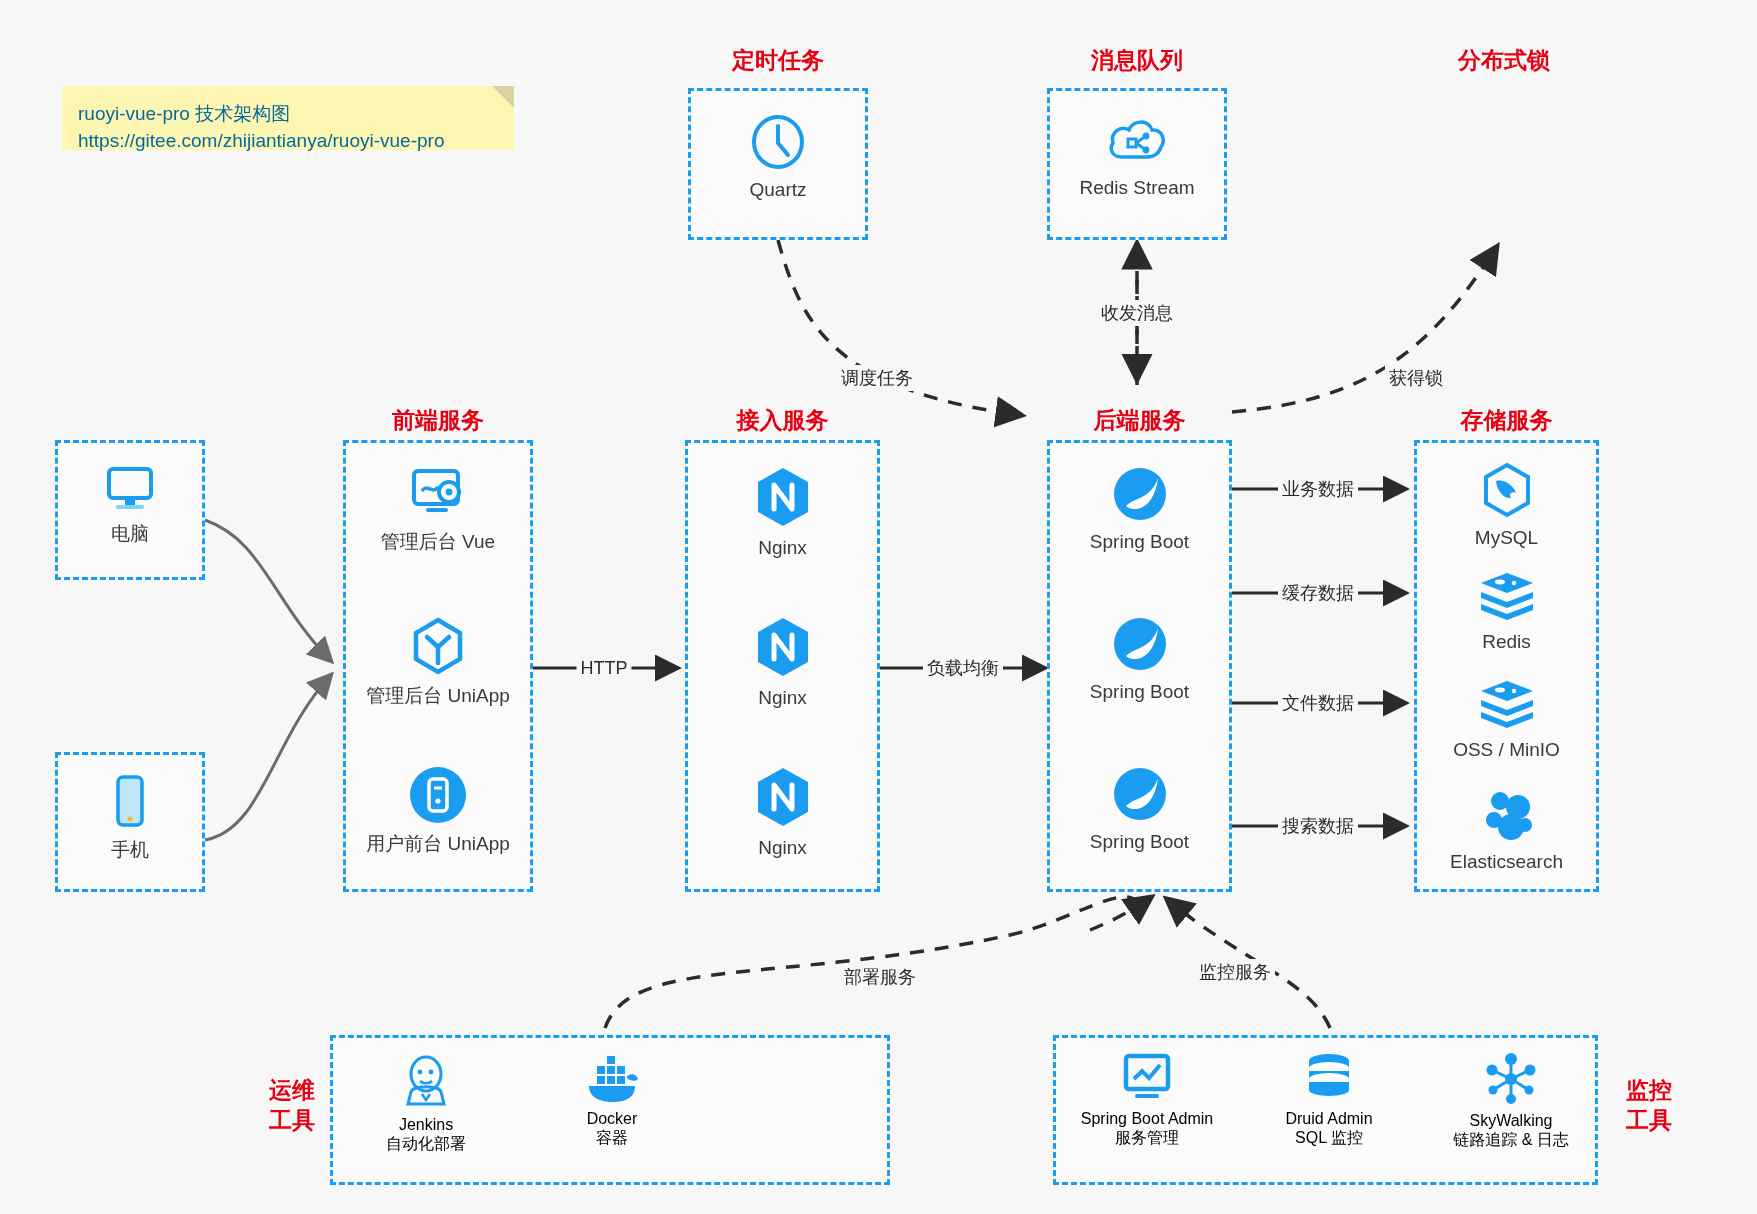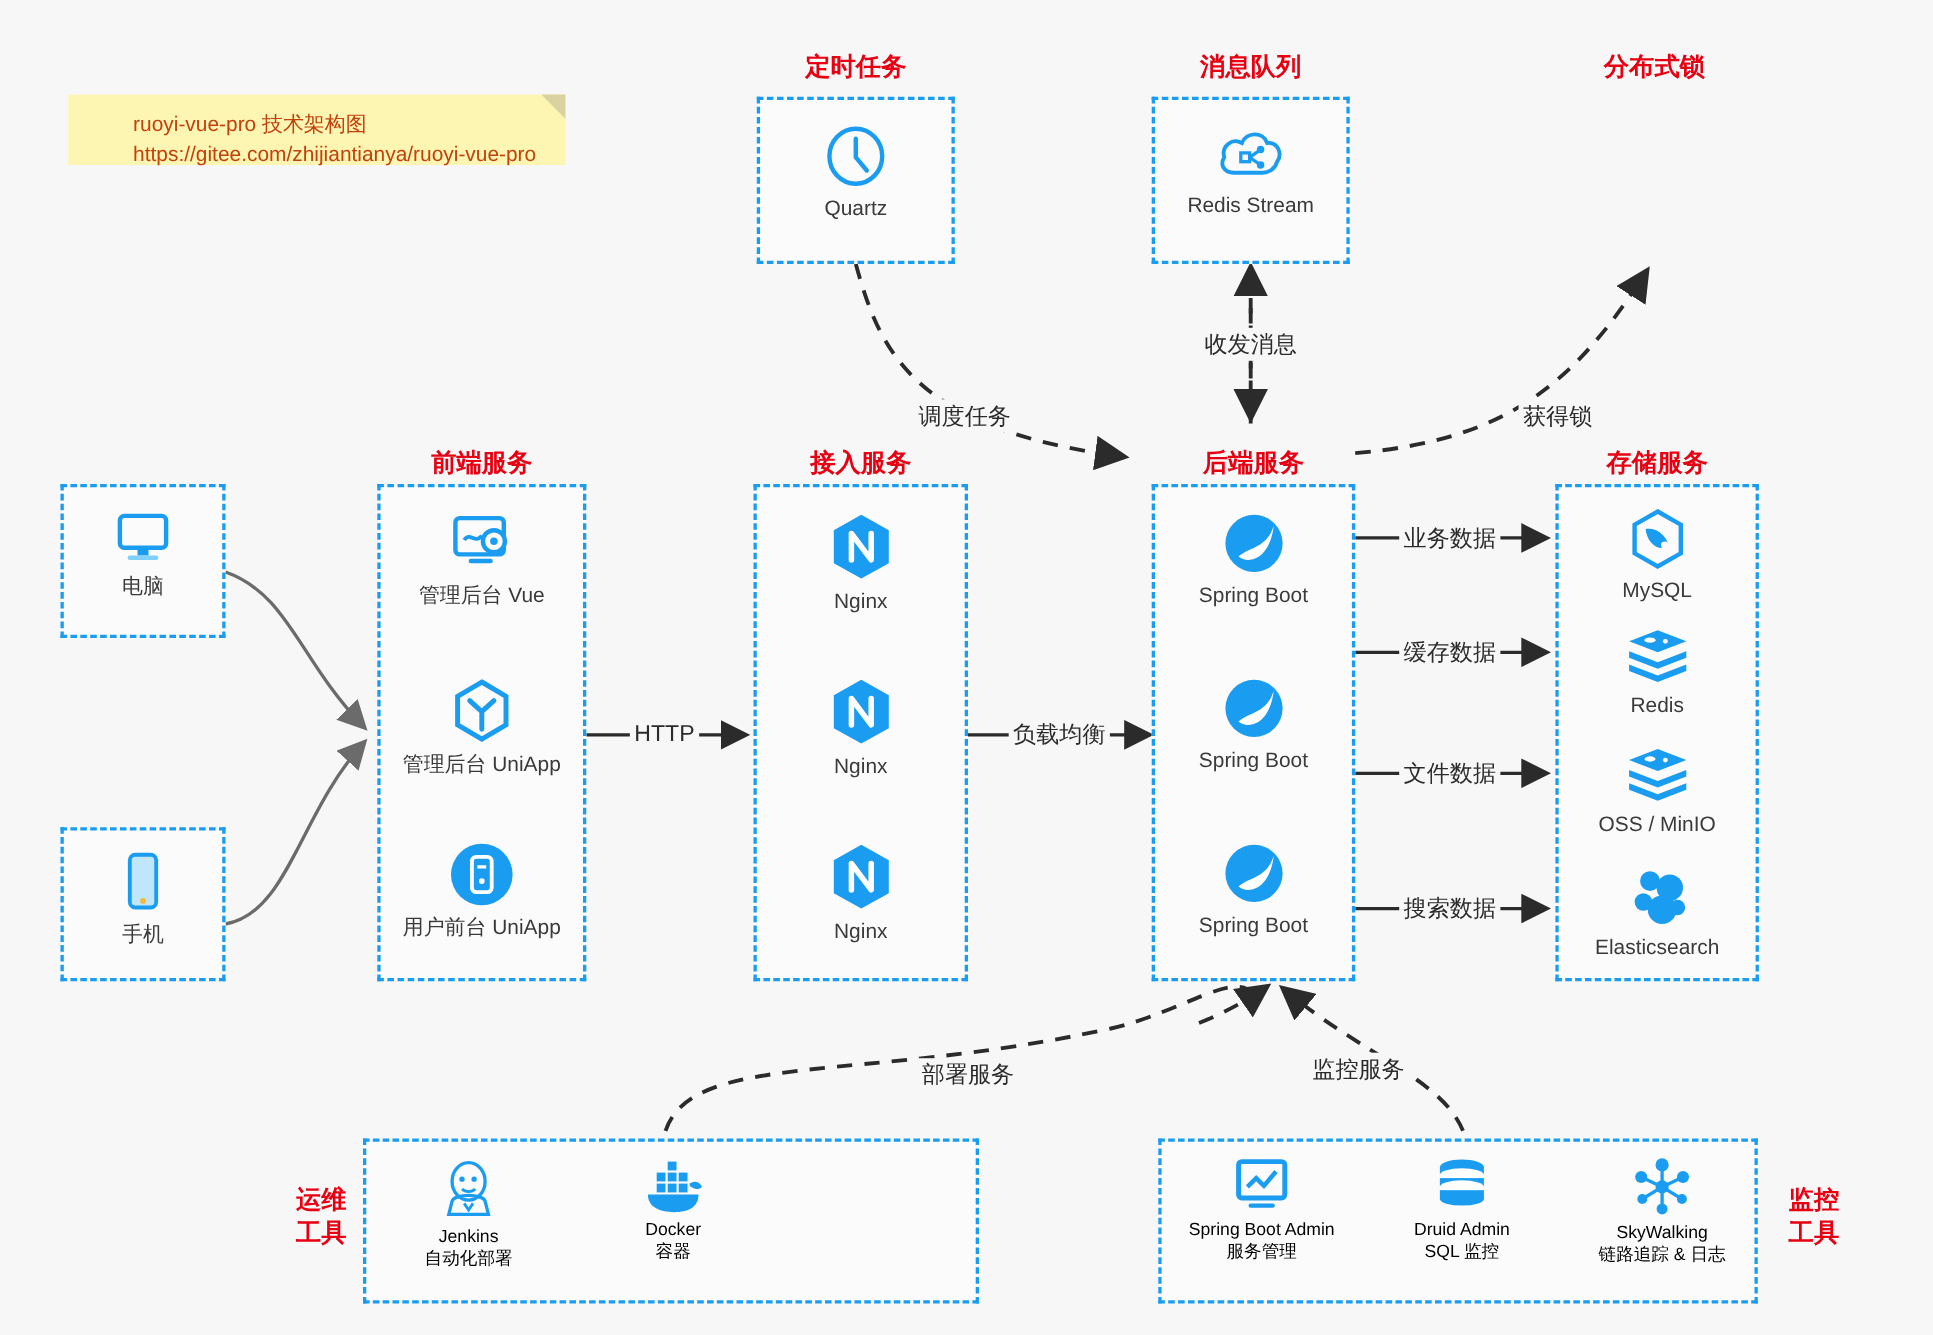--- a/index.html
+++ b/index.html
@@ -31,24 +31,23 @@
     position: absolute;
     right: 0;
     top: 0;
     width: 0;
     height: 0;
     border-left: 22px solid transparent;
     border-top: 22px solid #d8d3a0;
   }
   .note-line {
     font-size: 19px;
-    color: #c2410c;
+    color: #0369a1;
     line-height: 27px;
     white-space: nowrap;
-    margin-left: 43px;
   }
 
   
   .dbox {
     position: absolute;
     border: 3px dashed #1a9cf0;
     background: #fbfbfb;
     box-sizing: border-box;
   }
 
@@ -82,21 +81,21 @@
     white-space: nowrap;
   }
   .icon {
     display: block;
     margin: 0 auto 6px auto;
   }
 
   
   .elabel {
     position: absolute;
-    font-size: 21px;
+    font-size: 18px;
     color: #2b2b2b;
     background: #f7f7f7;
     padding: 1px 4px;
     white-space: nowrap;
     transform: translate(-50%, -50%);
   }
 
   svg.wires {
     position: absolute;
     left: 0;

